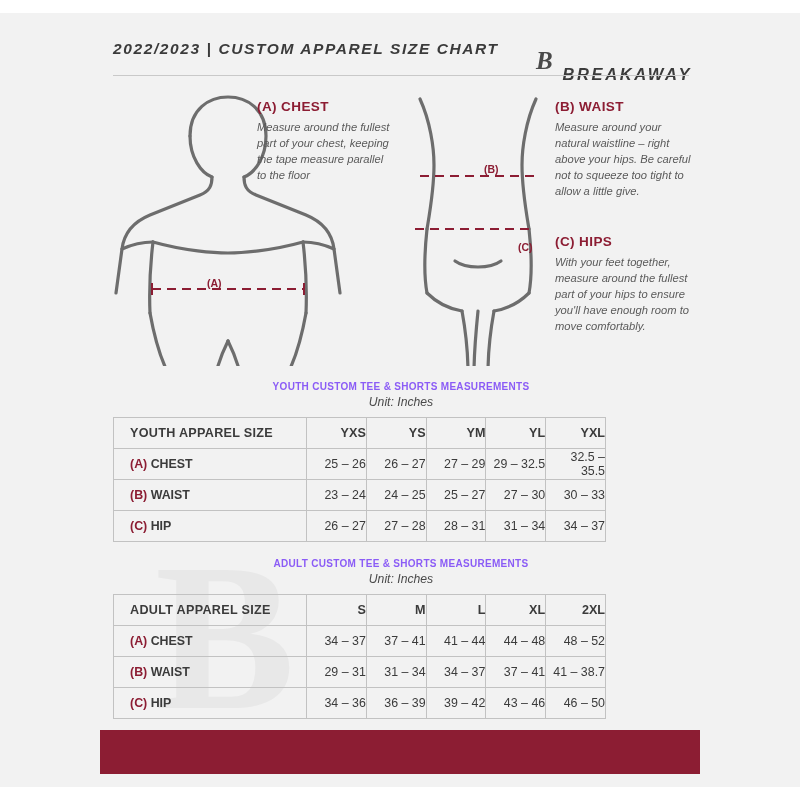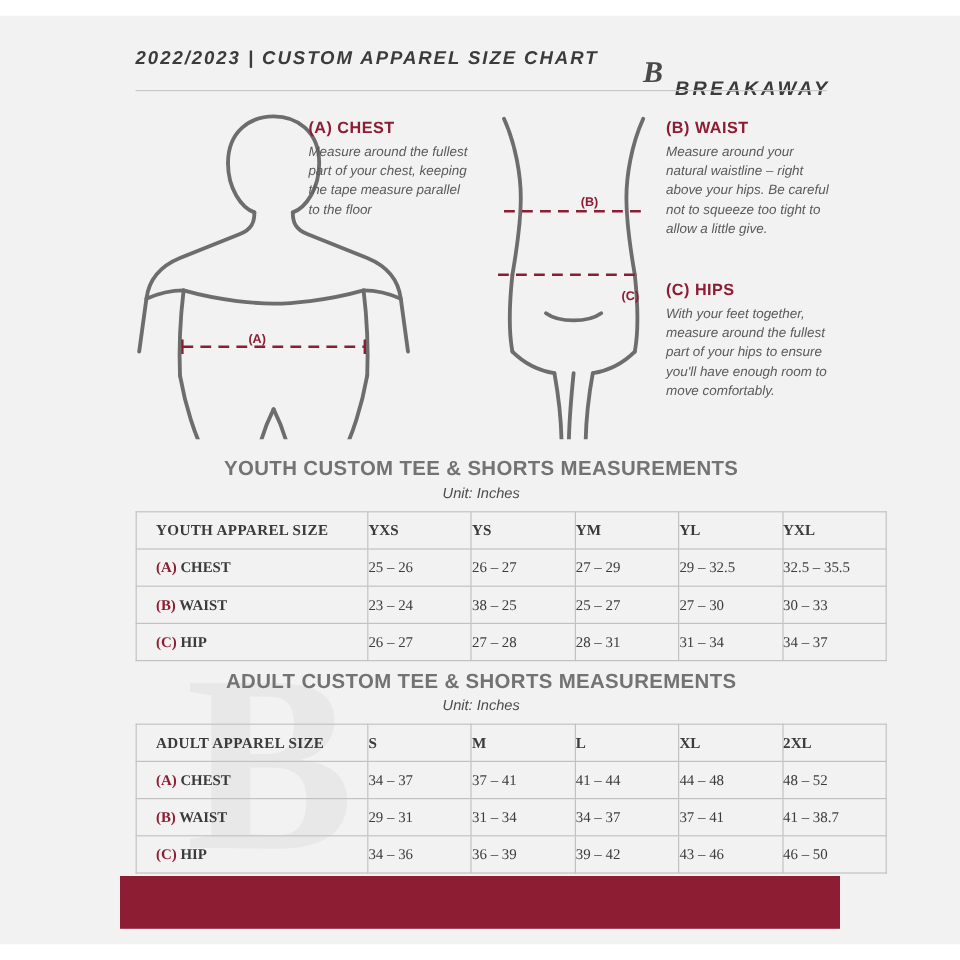--- a/index.html
+++ b/index.html
@@ -120,45 +120,44 @@
   .tag {
     position: absolute;
     font-size: 10.5px;
     font-weight: bold;
     color: #8c1d33;
   }
   
   .section { position: absolute; left: 113px; width: 576px; }
   .section-title {
     text-align: center;
-    font-size: 17px;
-    font-weight: bold;
-    color: #737373;
+    font-size: 10px;
+    font-weight: bold;
+    color: #8b5cf6;
     letter-spacing: 0.3px;
   }
   .section-sub {
     text-align: center;
     font-size: 12.2px;
     font-style: italic;
     color: #4a4a4a;
     margin-top: 3px;
     margin-bottom: 8px;
   }
   table.size {
-    width: 626px;
+    width: 493px;
     border-collapse: collapse;
     table-layout: fixed;
-    font-family: Liberation Serif, serif;
   }
   table.size th, table.size td {
     border: 1px solid #c2c2c2;
     height: 30px;
     font-size: 12.4px;
     color: #3b3b3b;
-    text-align: left;
+    text-align: right;
     padding: 0;
   }
   table.size th:first-child, table.size td:first-child {
     text-align: left;
     padding-left: 16px;
     width: 176px;
   }
   table.size thead th {
     font-weight: bold;
     font-size: 12.6px;
@@ -287,21 +286,21 @@
             <td><span class="lbl">(A)</span> <span class="row-label-text">CHEST</span></td>
             <td>25 – 26</td>
             <td>26 – 27</td>
             <td>27 – 29</td>
             <td>29 – 32.5</td>
             <td>32.5 – 35.5</td>
           </tr>
           <tr>
             <td><span class="lbl">(B)</span> <span class="row-label-text">WAIST</span></td>
             <td>23 – 24</td>
-            <td>38 – 25</td>
+            <td>24 – 25</td>
             <td>25 – 27</td>
             <td>27 – 30</td>
             <td>30 – 33</td>
           </tr>
           <tr>
             <td><span class="lbl">(C)</span> <span class="row-label-text">HIP</span></td>
             <td>26 – 27</td>
             <td>27 – 28</td>
             <td>28 – 31</td>
             <td>31 – 34</td>

